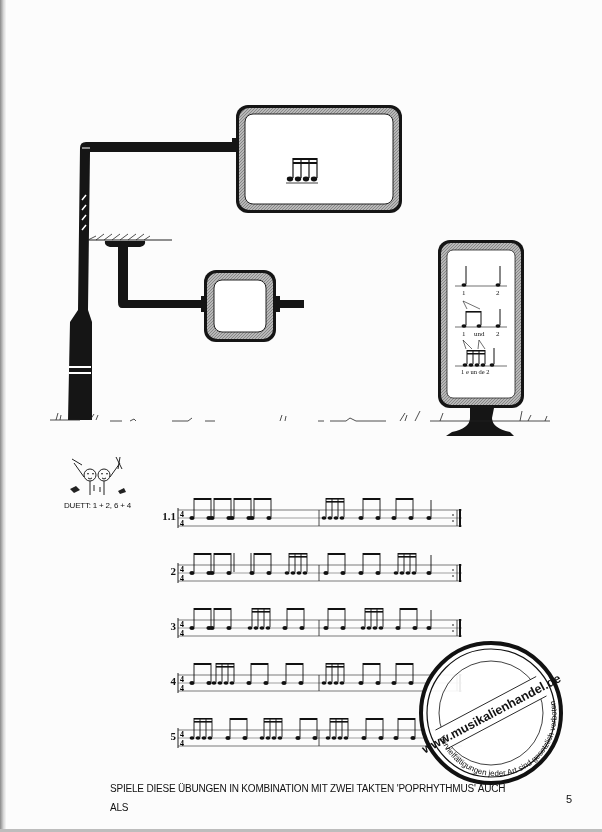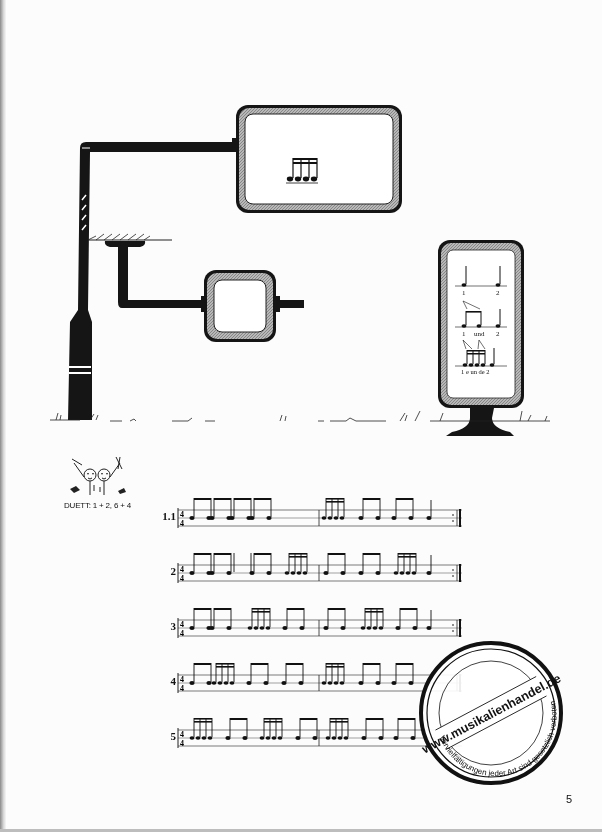--- a/index.html
+++ b/index.html
@@ -410,20 +410,21 @@
           <ellipse cx="224" cy="22" rx="2.6" ry="1.9"></ellipse>
           <ellipse cx="241" cy="22" rx="2.6" ry="1.9"></ellipse>
           <ellipse cx="256" cy="22" rx="2.6" ry="1.9"></ellipse>
           <ellipse cx="273" cy="22" rx="2.6" ry="1.9"></ellipse>
         </g>
     </g>
   </svg>
 </div>
 
 <div class="instructions">
+  <span class="l1">SPIELE DIESE ÜBUNGEN IN KOMBINATION MIT ZWEI TAKTEN 'POPRHYTHMUS' AUCH ALS</span>
 </div>
 <div class="page-number">5</div>
 
 <svg class="stamp" viewBox="0 0 150 150">
   <defs>
     <path id="stampArc" d="M22,95 A58,58 0 0,0 138,60"></path>
   </defs>
   <circle cx="75" cy="75" r="70" fill="rgba(255,255,255,0.92)" stroke="#111" stroke-width="4"></circle>
   <circle cx="75" cy="75" r="64" fill="none" stroke="#111" stroke-width="1.2"></circle>
   <circle cx="75" cy="75" r="52" fill="none" stroke="#111" stroke-width="0.8"></circle>

